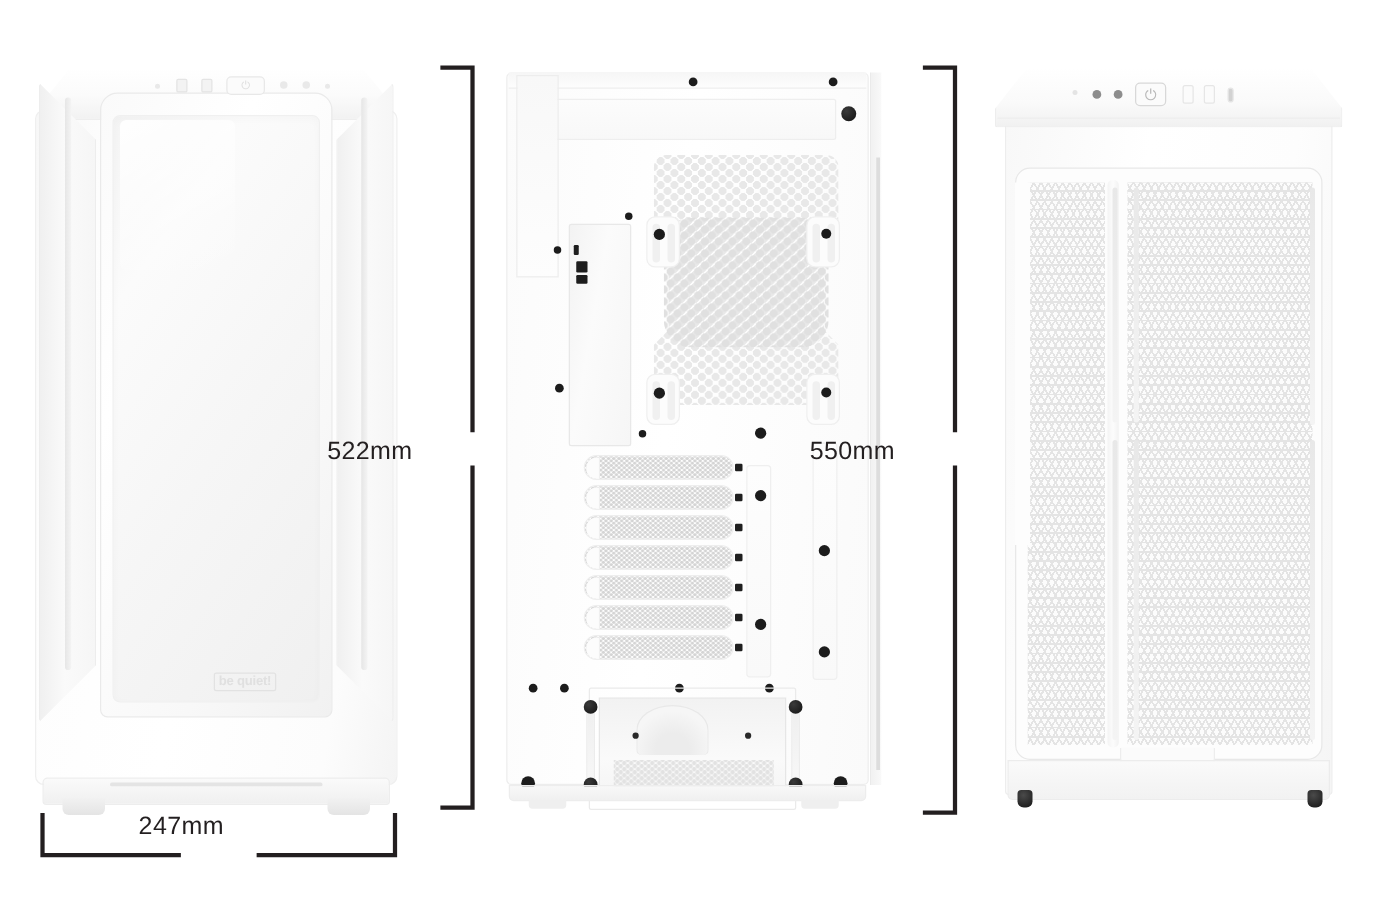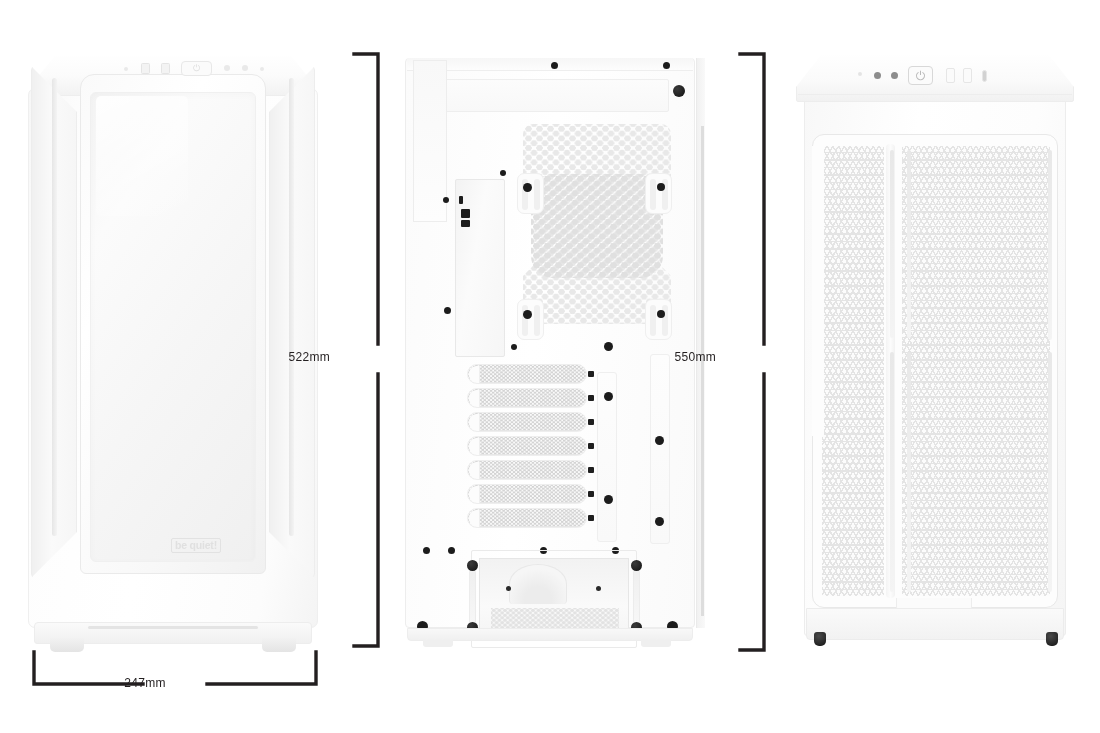--- a/index.html
+++ b/index.html
@@ -15,21 +15,21 @@
   #stage {
     position: absolute;
     left: 0; top: 0;
     width: 1100px; height: 733px;
   }
 
   
   .dim-label {
     position: absolute;
     font-family: "Liberation Sans", sans-serif;
-    font-size: 12px;
+    font-size: 20px;
     color: #231f20;
     letter-spacing: 0.3px;
     white-space: nowrap;
   }
   .dim-svg { position: absolute; overflow: visible; }
 
   
   .view { position: absolute; }
 
   
@@ -537,21 +537,21 @@
       <div class="sv-ioport" style="left:88px;  top:2px; width:9px;  height:15px;"></div>
       <div class="sv-ioport" style="left:105px; top:2px; width:9px;  height:15px;"></div>
       <div class="sv-ioport" style="left:124px; top:4px; width:5px;  height:12px; border-radius:3px; background:#d2d2d2;"></div>
     </div>
   </div>
 
   <svg class="dim-svg" style="left:30px; top:650px;" width="290" height="40" viewBox="0 0 290 40">
     <path d="M4 2 L4 34 L113 34" stroke="#231f20" stroke-width="3.4" fill="none" stroke-linecap="square"></path>
     <path d="M286 2 L286 34 L177 34" stroke="#231f20" stroke-width="3.4" fill="none" stroke-linecap="square"></path>
   </svg>
-  <div class="dim-label" style="left:145px; top:676px; transform:translateX(-50%);">247mm</div>
+  <div class="dim-label" style="left:145px; top:650px; transform:translateX(-50%);">247mm</div>
 
   <svg class="dim-svg" style="left:352px; top:52px;" width="30" height="596" viewBox="0 0 30 596">
     <path d="M2 2 L26 2 L26 292" stroke="#231f20" stroke-width="3.4" fill="none" stroke-linecap="square"></path>
     <path d="M2 594 L26 594 L26 322" stroke="#231f20" stroke-width="3.4" fill="none" stroke-linecap="square"></path>
   </svg>
   <div class="dim-label" style="left:330px; top:350px; transform:translateX(-100%);">522mm</div>
 
   <svg class="dim-svg" style="left:738px; top:52px;" width="30" height="600" viewBox="0 0 30 600">
     <path d="M2 2 L26 2 L26 292" stroke="#231f20" stroke-width="3.4" fill="none" stroke-linecap="square"></path>
     <path d="M2 598 L26 598 L26 322" stroke="#231f20" stroke-width="3.4" fill="none" stroke-linecap="square"></path>

